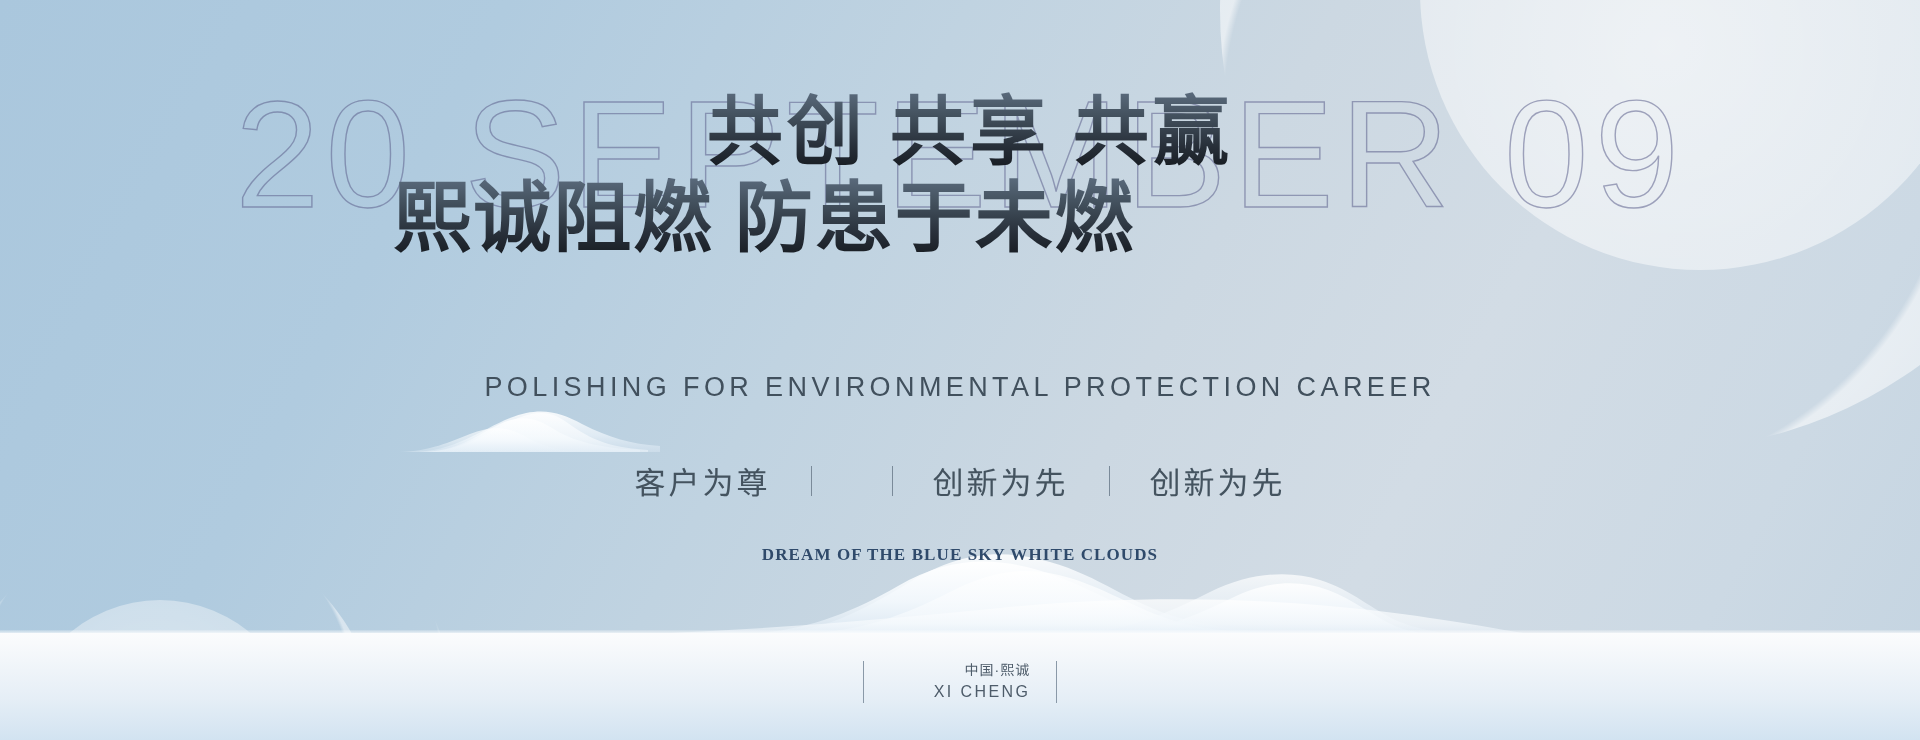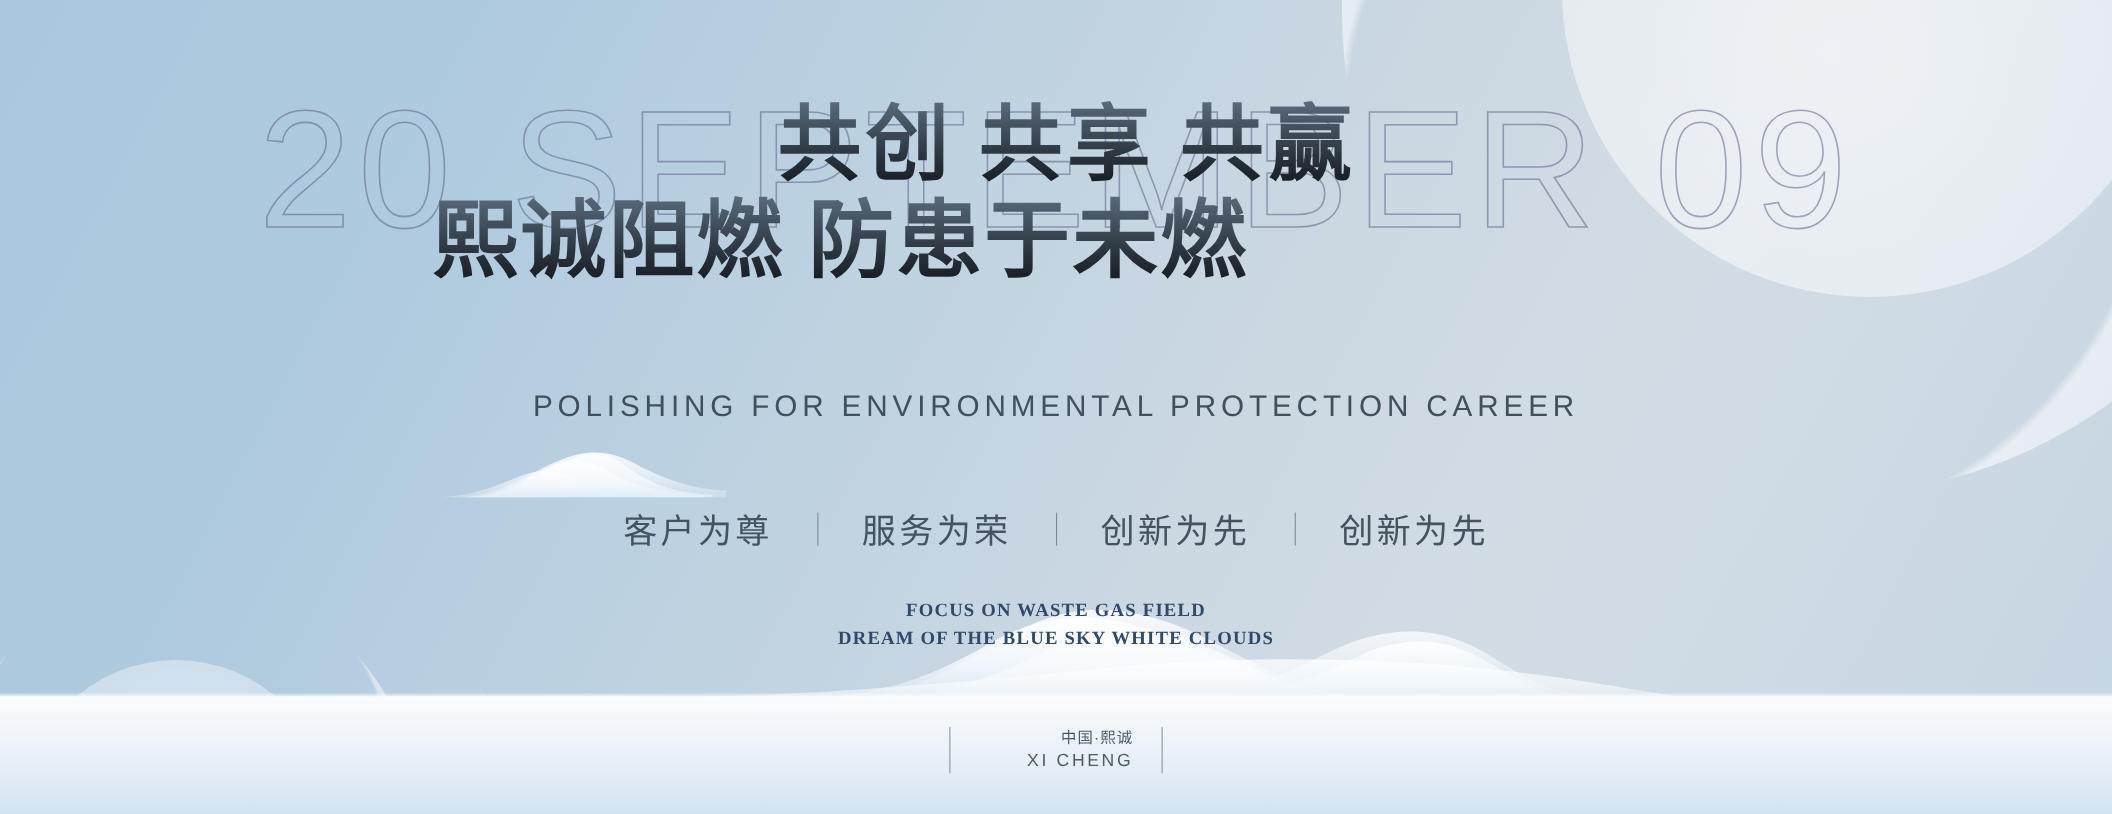--- a/index.html
+++ b/index.html
@@ -133,21 +133,21 @@
   .headline-line-2 {
     position: absolute;
     top: 178px; left: 0; width: 1528px;
     font-size: 78px;
     letter-spacing: 2px;
   }
 
   
   .tagline {
     position: absolute;
-    top: 354px;
+    top: 372px;
     left: 0;
     width: 1920px;
     text-align: center;
     font-family: "Liberation Sans", "DejaVu Sans", sans-serif;
     font-size: 27px;
     font-weight: 400;
     letter-spacing: 4.4px;
     color: #41505d;
     white-space: nowrap;
   }
@@ -278,29 +278,27 @@
   <div class="headline">
     <div class="headline-line headline-line-1">共创 共享 共赢</div>
     <div class="headline-line headline-line-2">熙诚阻燃 防患于未燃</div>
   </div>
 
   <div class="tagline">POLISHING FOR ENVIRONMENTAL PROTECTION CAREER</div>
 
   <div class="values">
     <span class="value-item">客户为尊</span>
     <span class="value-sep"></span>
-    <span class="value-item">服务为荣</span>
     <span class="value-sep"></span>
     <span class="value-item">创新为先</span>
     <span class="value-sep"></span>
     <span class="value-item">创新为先</span>
   </div>
 
   <div class="subslogan">
-    <div>FOCUS ON WASTE GAS FIELD</div>
     <div>DREAM OF THE BLUE SKY WHITE CLOUDS</div>
   </div>
 
   <div class="floor-edge"></div>
   <div class="floor"></div>
 
   <div class="footer">
     <div class="footer-rule"></div>
     <div class="footer-brand">
       <div class="footer-cn">中国·熙诚</div>

